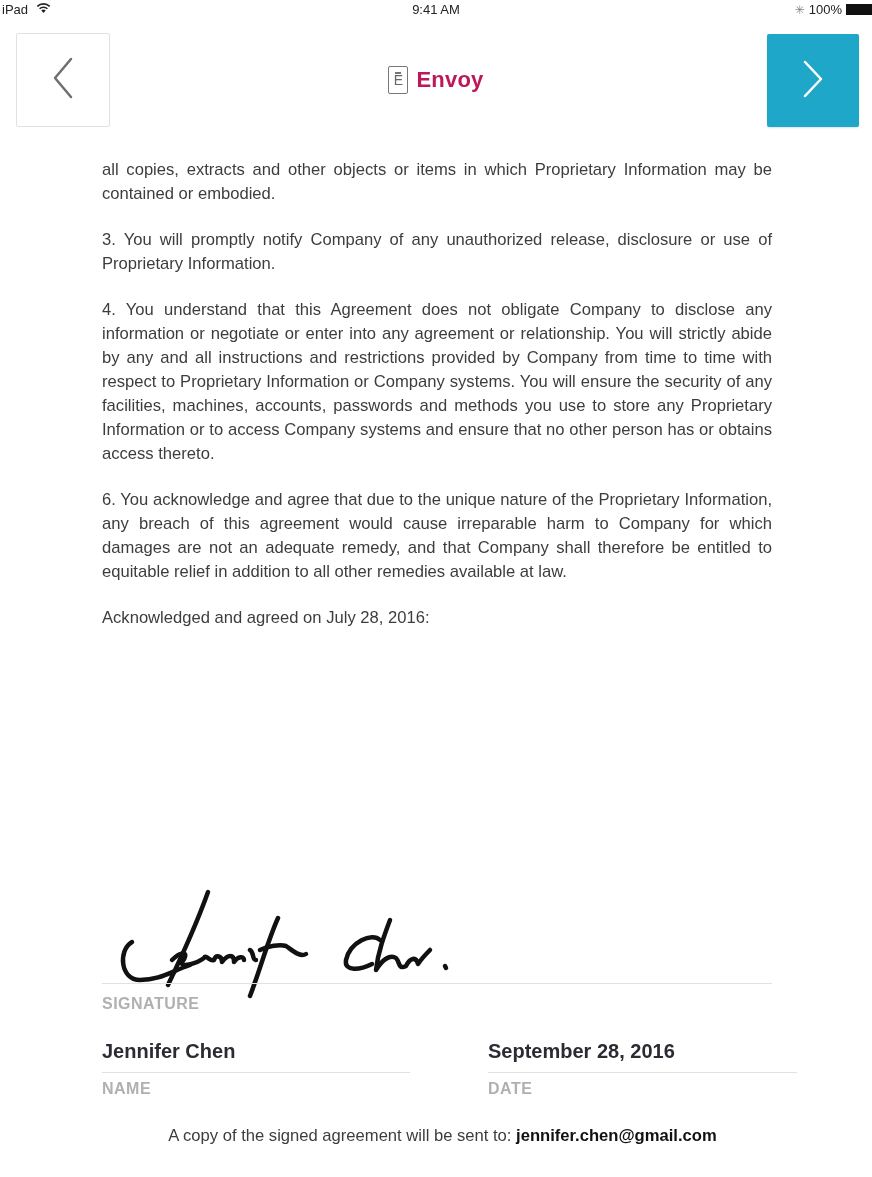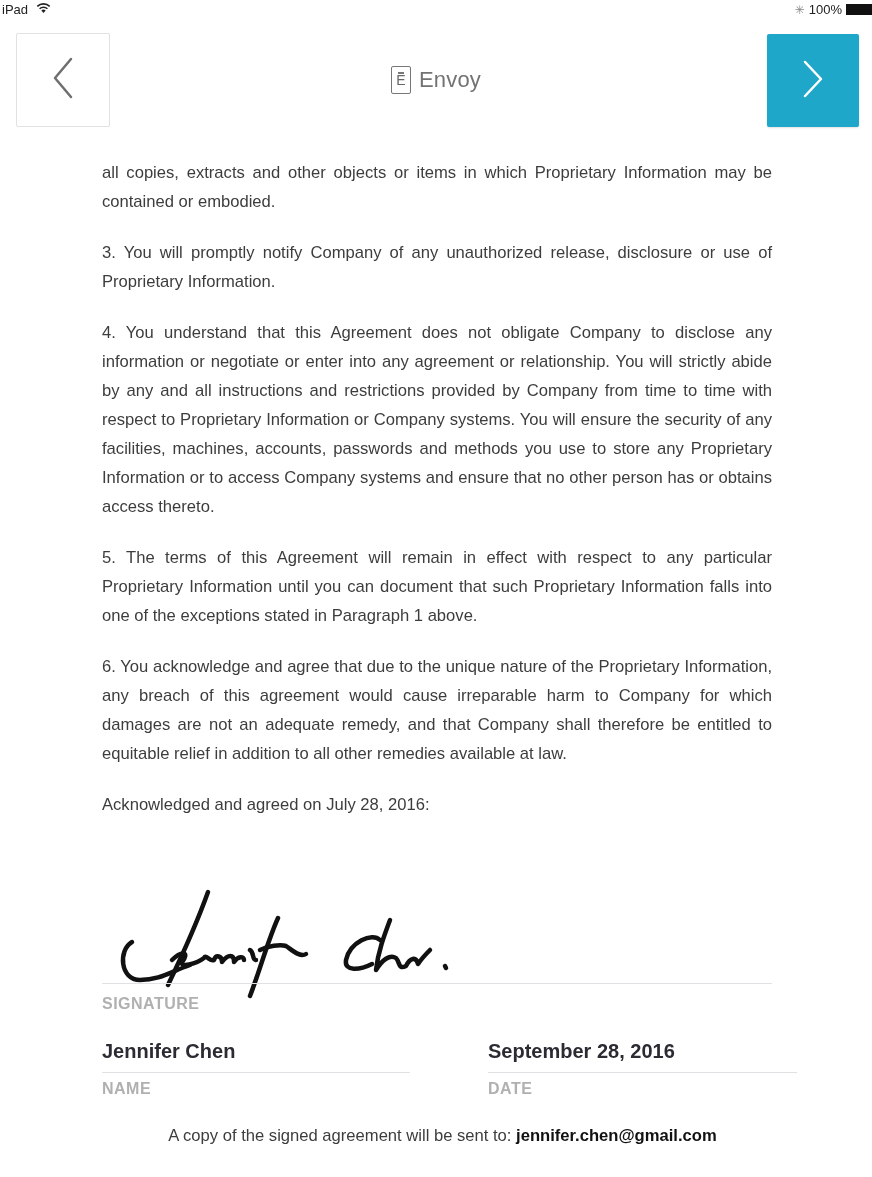--- a/index.html
+++ b/index.html
@@ -12,23 +12,23 @@
   .status-right { position: absolute; right: 0; top: 2px; display: flex; align-items: center; gap: 4px; }
   .battery { width: 26px; height: 11px; background: #111; display: inline-block; }
   .bt { color: #888; font-size: 12px; }
 
   .nav-back { position: absolute; left: 16px; top: 33px; width: 94px; height: 94px; border: 1px solid #e1e1e1; border-radius: 2px; background: #fff; display: flex; align-items: center; justify-content: center; cursor: pointer; }
   .nav-next { position: absolute; left: 767px; top: 34px; width: 92px; height: 93px; background: #1fa7c9; border-radius: 2px; display: flex; align-items: center; justify-content: center; cursor: pointer; box-shadow: 0 1px 2px rgba(0,0,0,0.12); }
 
   .brand { position: absolute; left: 0; right: 0; top: 66px; display: flex; justify-content: center; align-items: center; gap: 8px; }
   .brand-logo { width: 20px; height: 28px; border: 1.5px solid #777; border-radius: 2px; display: flex; align-items: center; justify-content: center; font-size: 14px; color: #666; position: relative; }
   .brand-logo::before { content: ""; position: absolute; top: 5px; left: 6px; width: 6px; height: 1.5px; background: #777; }
-  .brand-name { font-size: 22px; color: #737373; letter-spacing: 0.2px; }
+  .brand-name { font-size: 22px; color: #be185d; letter-spacing: 0.2px; font-weight: bold; }
 
-  .doc { position: absolute; left: 102px; top: 158px; width: 670px; font-size: 16.6px; line-height: 29px; color: #3d3d3d; }
+  .doc { position: absolute; left: 102px; top: 158px; width: 670px; font-size: 16.6px; line-height: 24px; color: #3d3d3d; }
   .doc p { text-align: justify; margin-bottom: 22px; }
 
   .sig-area { position: absolute; left: 102px; top: 880px; width: 670px; height: 130px; }
   .sig-line { position: absolute; left: 0; top: 103px; width: 670px; height: 1px; background: #dfe1e5; }
   .field-label { font-size: 16px; font-weight: bold; letter-spacing: 0.5px; color: #b0b0b0; }
   .sig-label { position: absolute; left: 0; top: 115px; }
   .sig-svg { position: absolute; left: 8px; top: 0; }
 
   .name-block { position: absolute; left: 102px; top: 1040px; width: 308px; }
   .date-block { position: absolute; left: 463px; top: 1040px; width: 309px; margin-left: 25px; }
@@ -46,20 +46,21 @@
   <div class="status-left">
     <span>iPad</span>
     <span>
       <svg width="15" height="12" viewBox="0 0 15 12">
           <path d="M7.5 11 L5.3 8.6 A3.2 3.2 0 0 1 9.7 8.6 Z" fill="#222"></path>
           <path d="M3.6 6.8 A5.5 5.5 0 0 1 11.4 6.8" stroke="#222" stroke-width="1.6" fill="none"></path>
           <path d="M1.3 4.4 A8.8 8.8 0 0 1 13.7 4.4" stroke="#222" stroke-width="1.6" fill="none"></path>
         </svg>
     </span>
   </div>
+  <div class="status-center">9:41 AM</div>
   <div class="status-right">
     <span class="bt">✳</span>
     <span>100%</span>
     <span class="battery"></span>
   </div>
 </div>
 
 <div class="nav-back">
   <span>
     <svg width="24" height="42" viewBox="0 0 24 42">
@@ -80,21 +81,20 @@
     <svg width="24" height="38" viewBox="0 0 24 38">
         <polyline points="4,2 20,19 4,36" fill="none" stroke="#ffffff" stroke-width="2.5" stroke-linecap="round" stroke-linejoin="round"></polyline>
       </svg>
   </span>
 </div>
 
 <div class="doc">
   <p>all copies, extracts and other objects or items in which Proprietary Information may be contained or embodied.</p>
   <p>3. You will promptly notify Company of any unauthorized release, disclosure or use of Proprietary Information.</p>
   <p>4. You understand that this Agreement does not obligate Company to disclose any information or negotiate or enter into any agreement or relationship. You will strictly abide by any and all instructions and restrictions provided by Company from time to time with respect to Proprietary Information or Company systems.  You will ensure the security of any facilities, machines, accounts, passwords and methods you use to store any Proprietary Information or to access Company systems and ensure that no other person has or obtains access thereto.</p>
-  <p>5. The terms of this Agreement will remain in effect with respect to any particular Proprietary Information until you can document that such Proprietary Information falls into one of the exceptions stated in Paragraph 1 above.</p>
   <p>6. You acknowledge and agree that due to the unique nature of the Proprietary Information, any breach of this agreement would cause irreparable harm to Company for which damages are not an adequate remedy, and that Company shall therefore be entitled to equitable relief in addition to all other remedies available at law.</p>
   <p>Acknowledged and agreed on July 28, 2016:</p>
 </div>
 
 <div class="sig-area">
   <svg class="sig-svg" width="480" height="120" viewBox="0 0 480 120">
     <g fill="none" stroke="#111" stroke-width="4.5" stroke-linecap="round" stroke-linejoin="round">
       <path d="M98 12 C 88 40, 70 80, 58 105"></path>
       <path d="M22 62 C 8 70, 10 100, 30 100 C 50 100, 60 92, 80 85"></path>
       <path d="M62 80 C 72 70, 80 72, 72 82 C 70 88, 86 84, 94 78 C 96 74, 100 82, 104 80 C 106 74, 112 76, 112 82 C 118 74, 124 74, 124 82 C 128 76, 134 76, 134 80"></path>

